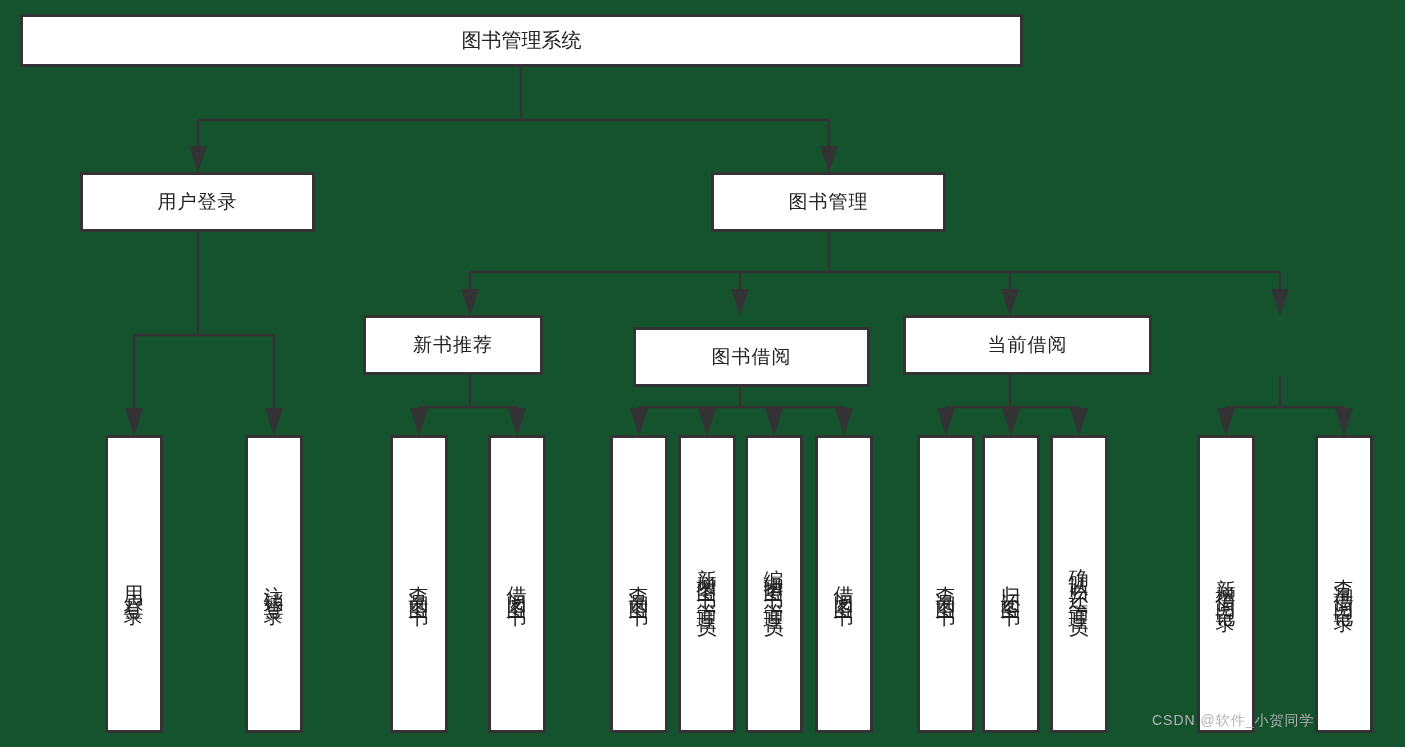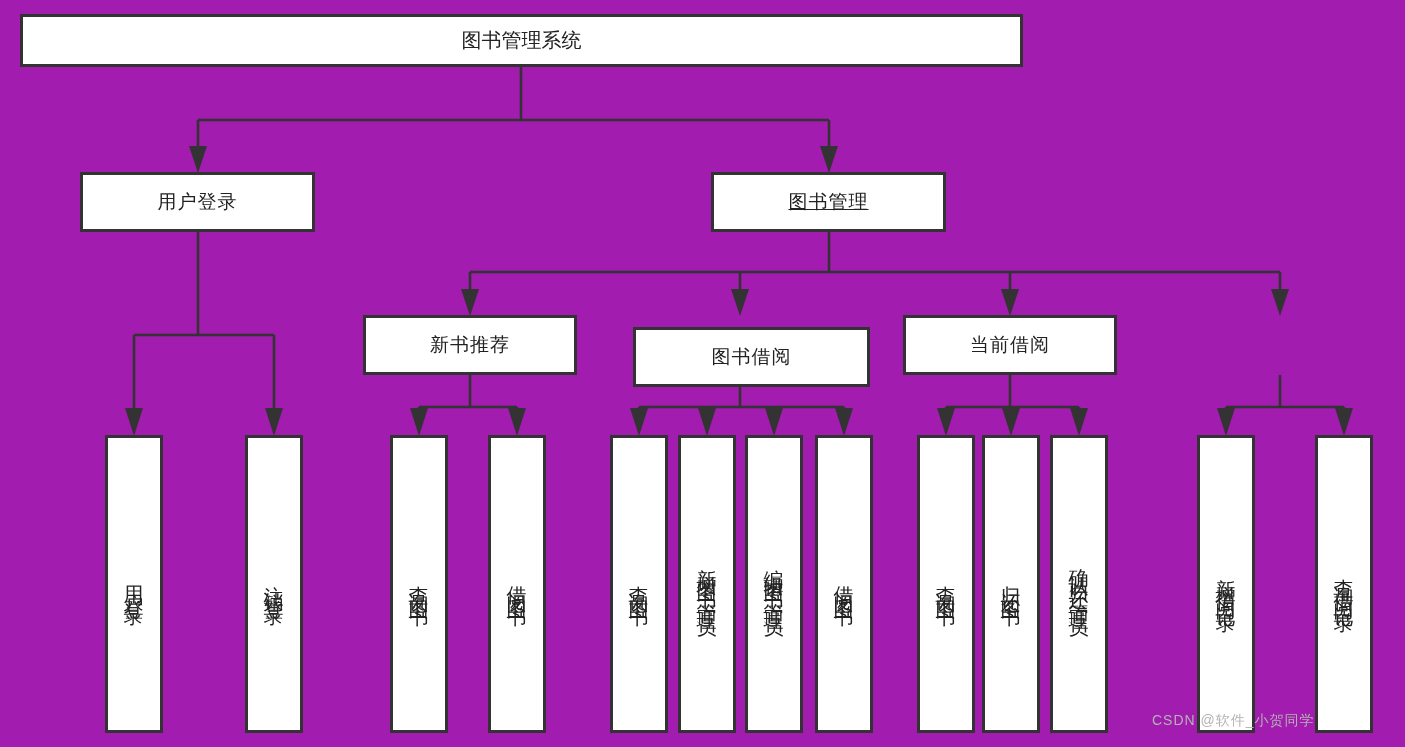--- a/index.html
+++ b/index.html
@@ -5,21 +5,21 @@
   html, body {
     margin: 0;
     padding: 0;
     background: #ffffff;
     font-family: "Liberation Sans", "DejaVu Sans", sans-serif;
   }
   .stage {
     position: relative;
     width: 1405px;
     height: 747px;
-    background: #a21caf;
+    background: #14532d;
     overflow: hidden;
   }
   .connectors {
     position: absolute;
     left: 0; top: 0;
     width: 1405px; height: 747px;
   }
   .node {
     position: absolute;
     box-sizing: border-box;
@@ -131,31 +131,31 @@
     </g>
   </svg>
 
   <div class="node root" style="left:20px; top:14px; width:1003px; height:53px;">
     <span>图书管理系统</span>
   </div>
 
   <div class="node h" style="left:80px; top:172px; width:235px; height:60px;">
     <span>用户登录</span>
   </div>
-  <div class="node h" style="left:711px; top:172px; width:235px; height:60px;text-decoration:underline;">
+  <div class="node h" style="left:711px; top:172px; width:235px; height:60px;">
     <span>图书管理</span>
   </div>
 
-  <div class="node h" style="left:363px; top:315px; width:214px; height:60px;">
+  <div class="node h" style="left:363px; top:315px; width:180px; height:60px;">
     <span>新书推荐</span>
   </div>
   <div class="node h" style="left:633px; top:327px; width:237px; height:60px;">
     <span>图书借阅</span>
   </div>
-  <div class="node h" style="left:903px; top:315px; width:214px; height:60px;">
+  <div class="node h" style="left:903px; top:315px; width:249px; height:60px;">
     <span>当前借阅</span>
   </div>
 
   <div class="node leaf" style="left:105px;">
     <span class="vtext">用户登录</span>
   </div>
   <div class="node leaf" style="left:245px;">
     <span class="vtext">注销登录</span>
   </div>
 

